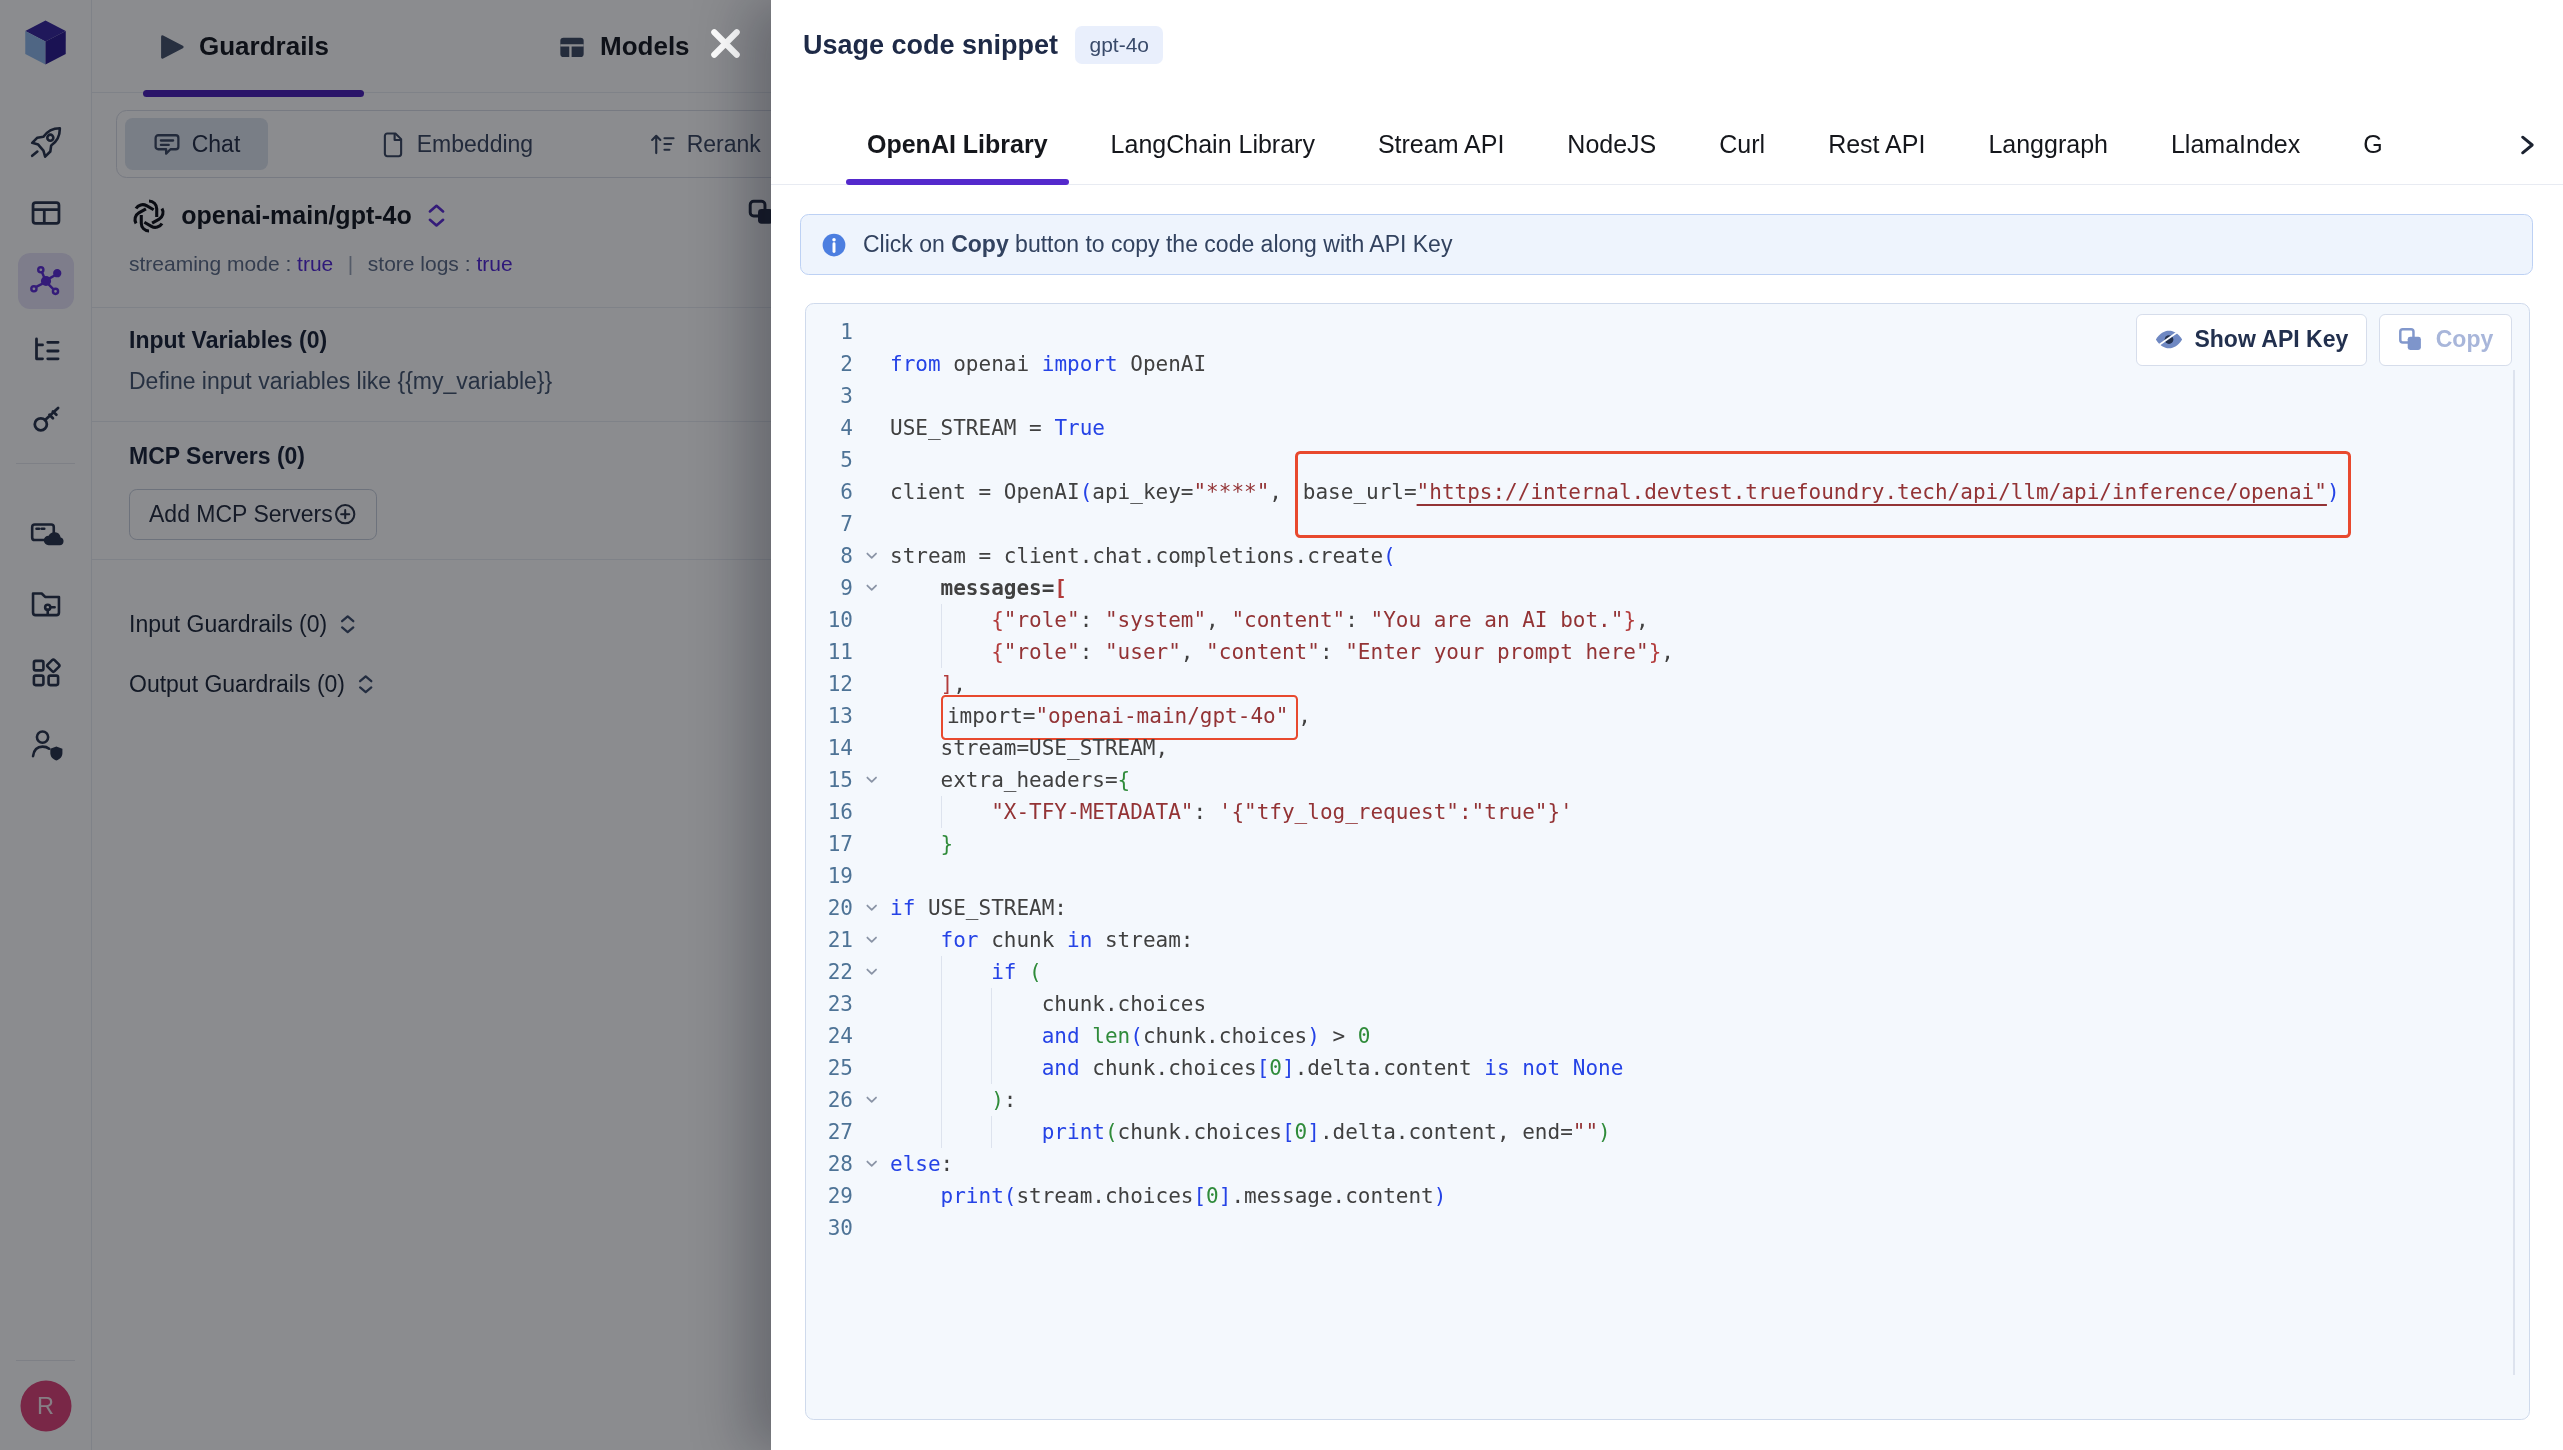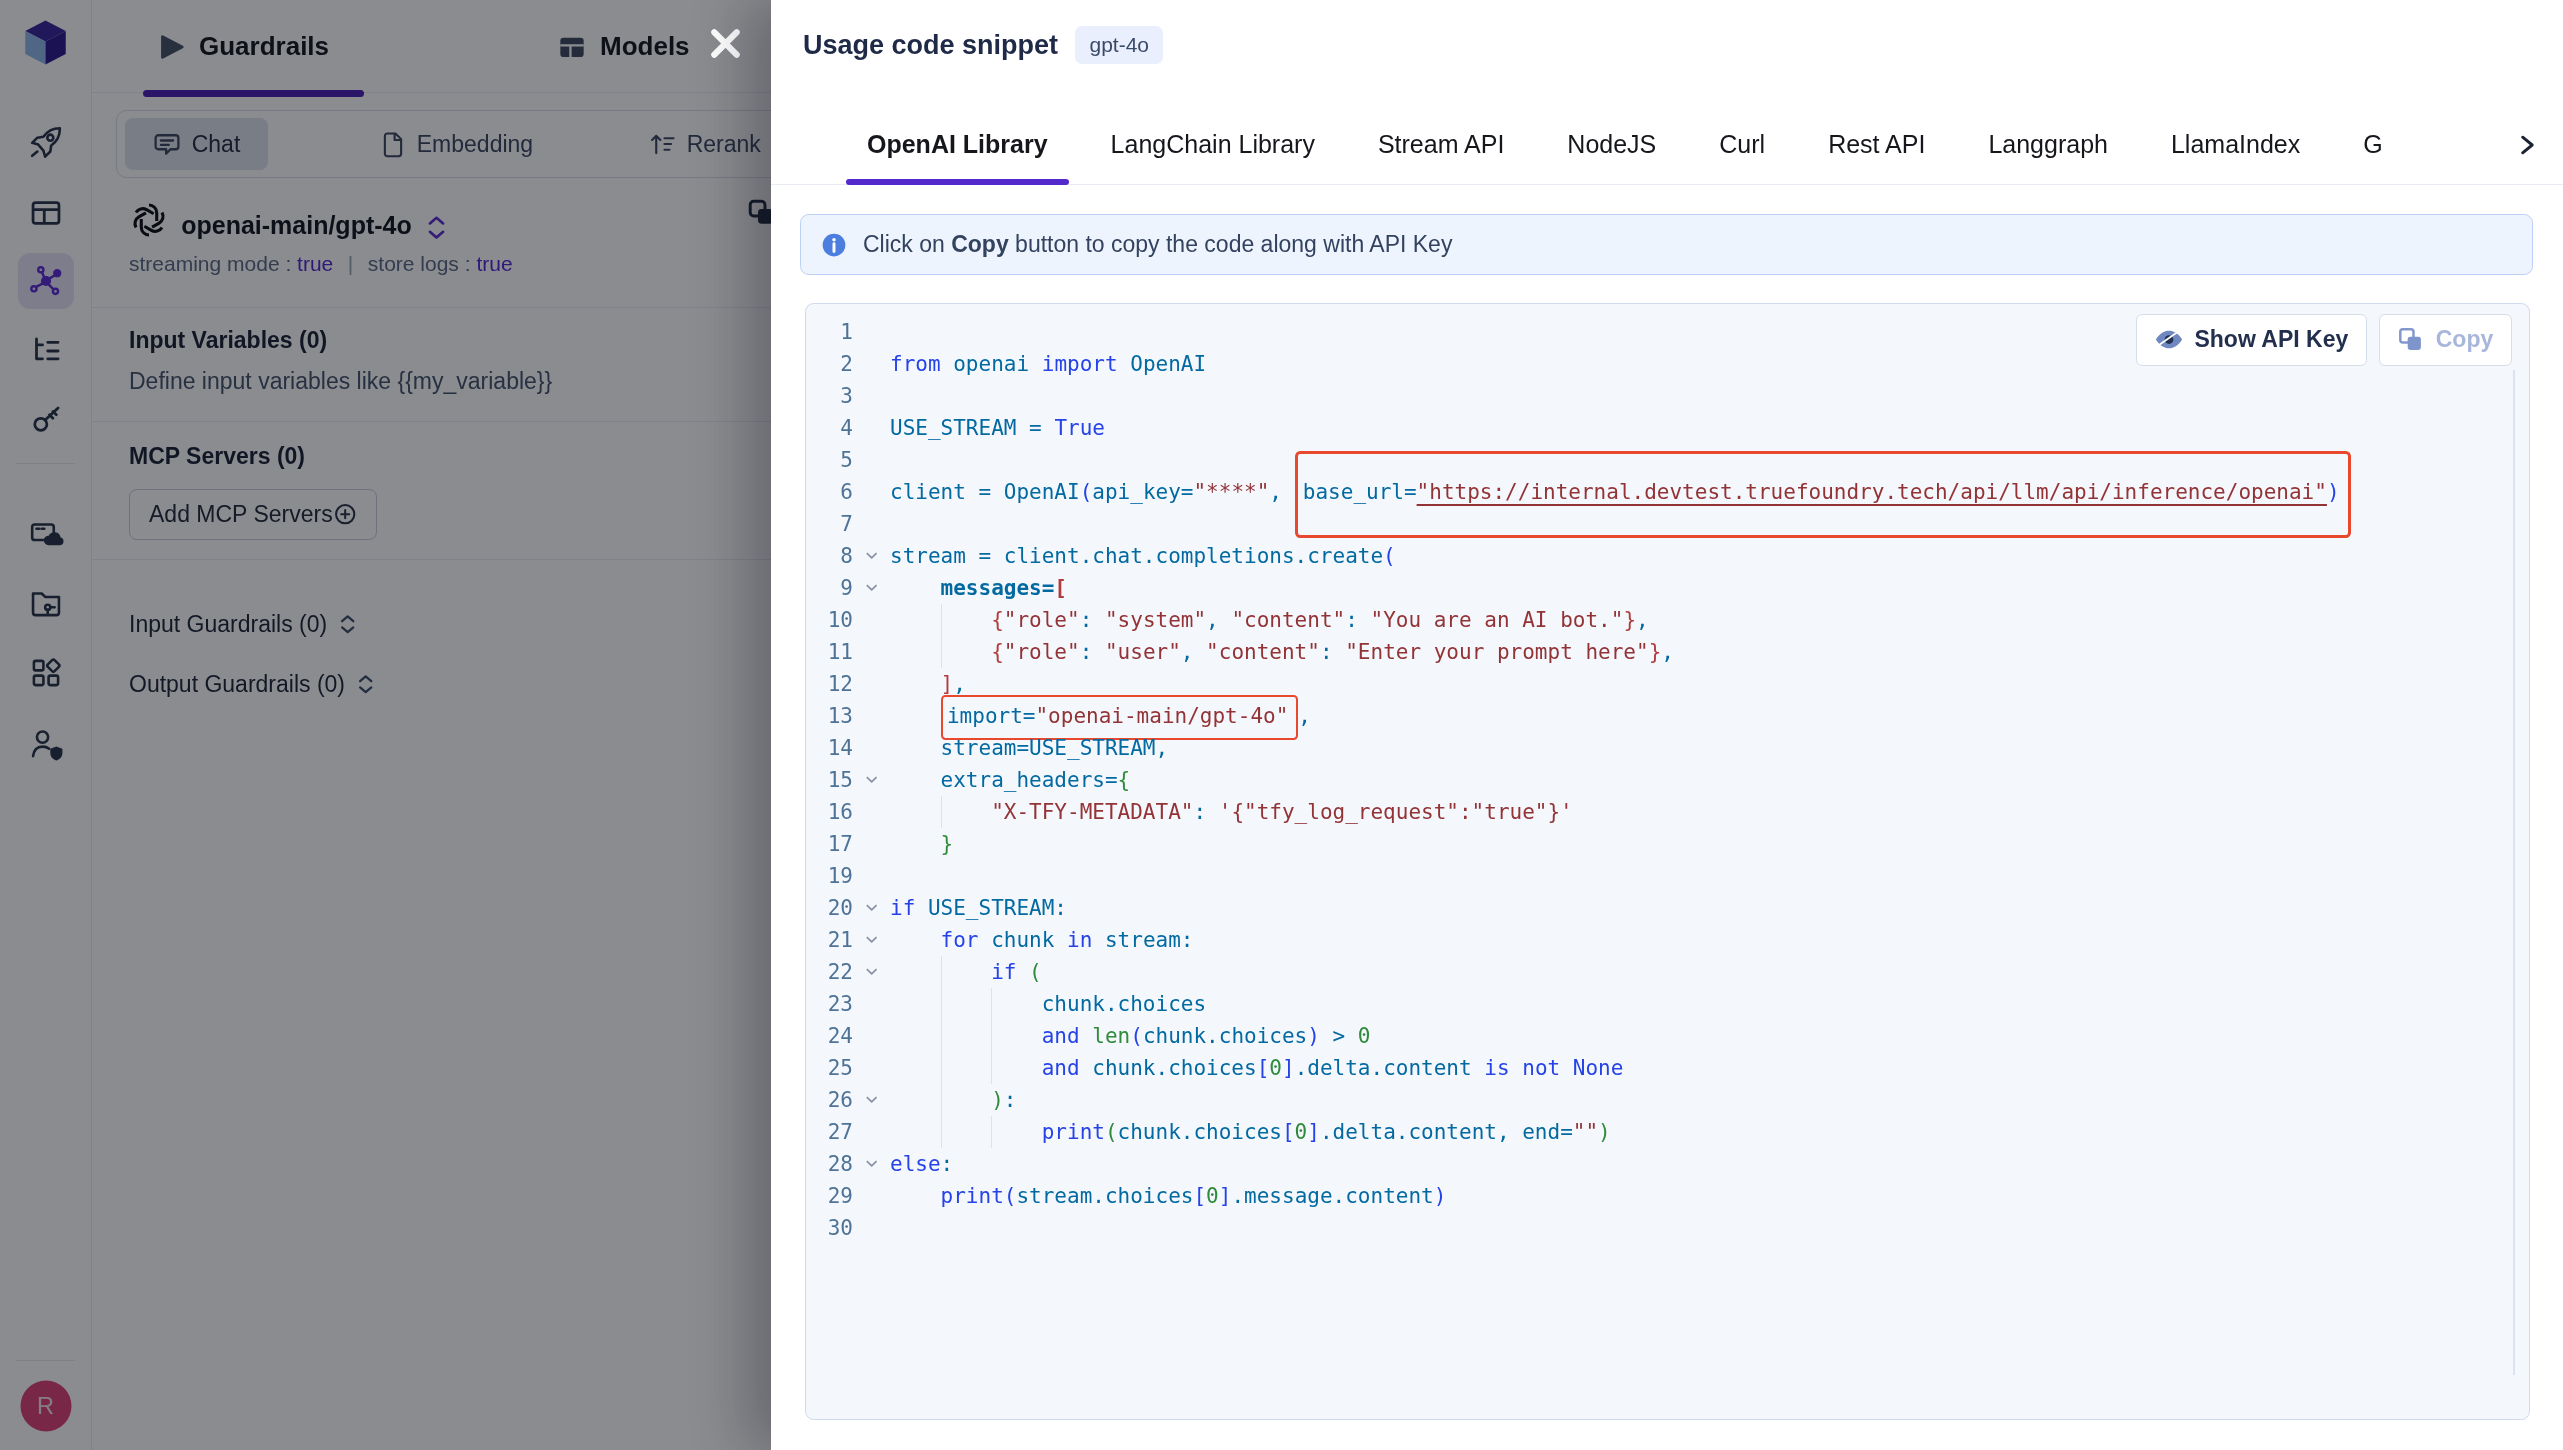--- a/index.html
+++ b/index.html
@@ -22,21 +22,21 @@
   .ttab .ul { position:absolute; left:-12.2px; right:-35px; bottom:-3.5px; height:7px; border-radius:4.4px; background:#4a1fb8; }
 
   .panel { position:absolute; left:0; top:93px; right:0; bottom:0; }
   .pdiv { position:absolute; left:0; right:0; border-top:1.7px solid #e9ecf2; }
   .seg { position:absolute; left:24.4px; top:17.4px; width:680px; height:68px; border:1.7px solid #d9dde6; border-radius:10.5px; display:flex; align-items:center; }
   .seg-item { display:flex; align-items:center; gap:10.5px; font-size:23px; color:#3a4760; cursor:pointer; }
   .seg-item.sel { background:#dde4ee; border-radius:7.8px; height:52px; padding:0 28px; margin-left:7.8px; color:#222d44; }
   .seg-item.mid { margin-left:112px; }
   .seg-item.last { margin-left:115px; }
 
-  .model-row { position:absolute; left:37px; top:98px; width:659px; height:49px; display:flex; align-items:flex-end; gap:12.2px; }
+  .model-row { position:absolute; left:37px; top:98px; width:659px; height:49px; display:flex; align-items:center; gap:12.2px; }
   .model-name { font-size:25px; font-weight:700; color:#10151f; }
   .carets { display:flex; flex-direction:column; gap:2.6px; margin-left:3.5px; cursor:pointer; }
   .model-copy { position:absolute; right:10.5px; top:5.2px; cursor:pointer; }
   .meta-row { position:absolute; left:37px; top:159px; font-size:21px; color:#5b6b86; }
   .meta-row .tv { color:#5226d6; }
   .meta-row .sep { color:#97a3b6; margin:0 8.7px; }
 
   .sec-title { position:absolute; left:37px; font-size:23px; font-weight:700; color:#172135; }
   .sec-desc { position:absolute; left:37px; font-size:23px; color:#42546e; }
   .add-btn { position:absolute; left:37px; top:396px; height:51px; border:1.7px solid #c7cedb; border-radius:7.8px; background:#fff; display:flex; align-items:center; gap:0; padding:0 19px; font-size:23px; color:#222b3d; cursor:pointer; }
@@ -67,21 +67,21 @@
   .cbtn.show { font-weight:700; color:#22304e; }
   .cbtn.copy { color:#a8b6da; font-weight:700; }
   .scrolltrack { position:absolute; right:14px; top:66px; bottom:44px; width:1.7px; background:#dde3ee; }
 
   .code-lines { position:absolute; left:0; right:26px; top:12.2px; font-family:"DejaVu Sans Mono", monospace; }
   .cl { display:flex; height:32px; line-height:32px; white-space:pre; }
   .ln { width:47px; flex:none; text-align:right; color:#4e7396; font-size:21px; }
   .fold { width:37px; flex:none; display:flex; align-items:center; justify-content:center; }
   .ct { flex:1; position:relative; font-size:21px; }
   .guide { position:absolute; top:0; bottom:0; border-left:1.7px solid #dde3ee; }
-  .t-d{color:#0369a1} .t-k{color:#2543e6} .t-s{color:#933335}
+  .t-d{color:#404040} .t-k{color:#2543e6} .t-s{color:#933335}
   .t-su{color:#933335; text-decoration:underline; text-underline-offset:5.2px; text-decoration-thickness:2.2px}
   .t-p1{color:#2543e6} .t-p2{color:#b23b3b} .t-p3{color:#2f8b3a} .t-num{color:#2f8b3a} .t-fn{color:#2f8b3a}
   .rb { border:3.5px solid #e8492e; border-radius:5.2px; padding:26px 8.7px 31px 5.2px; }
   .rb-sm { border:2.6px solid #e8492e; border-radius:4.4px; padding:7px 7.8px 9.6px 4.4px; }
 </style>
 </head>
 <body>
 
 <div class="app">
 

